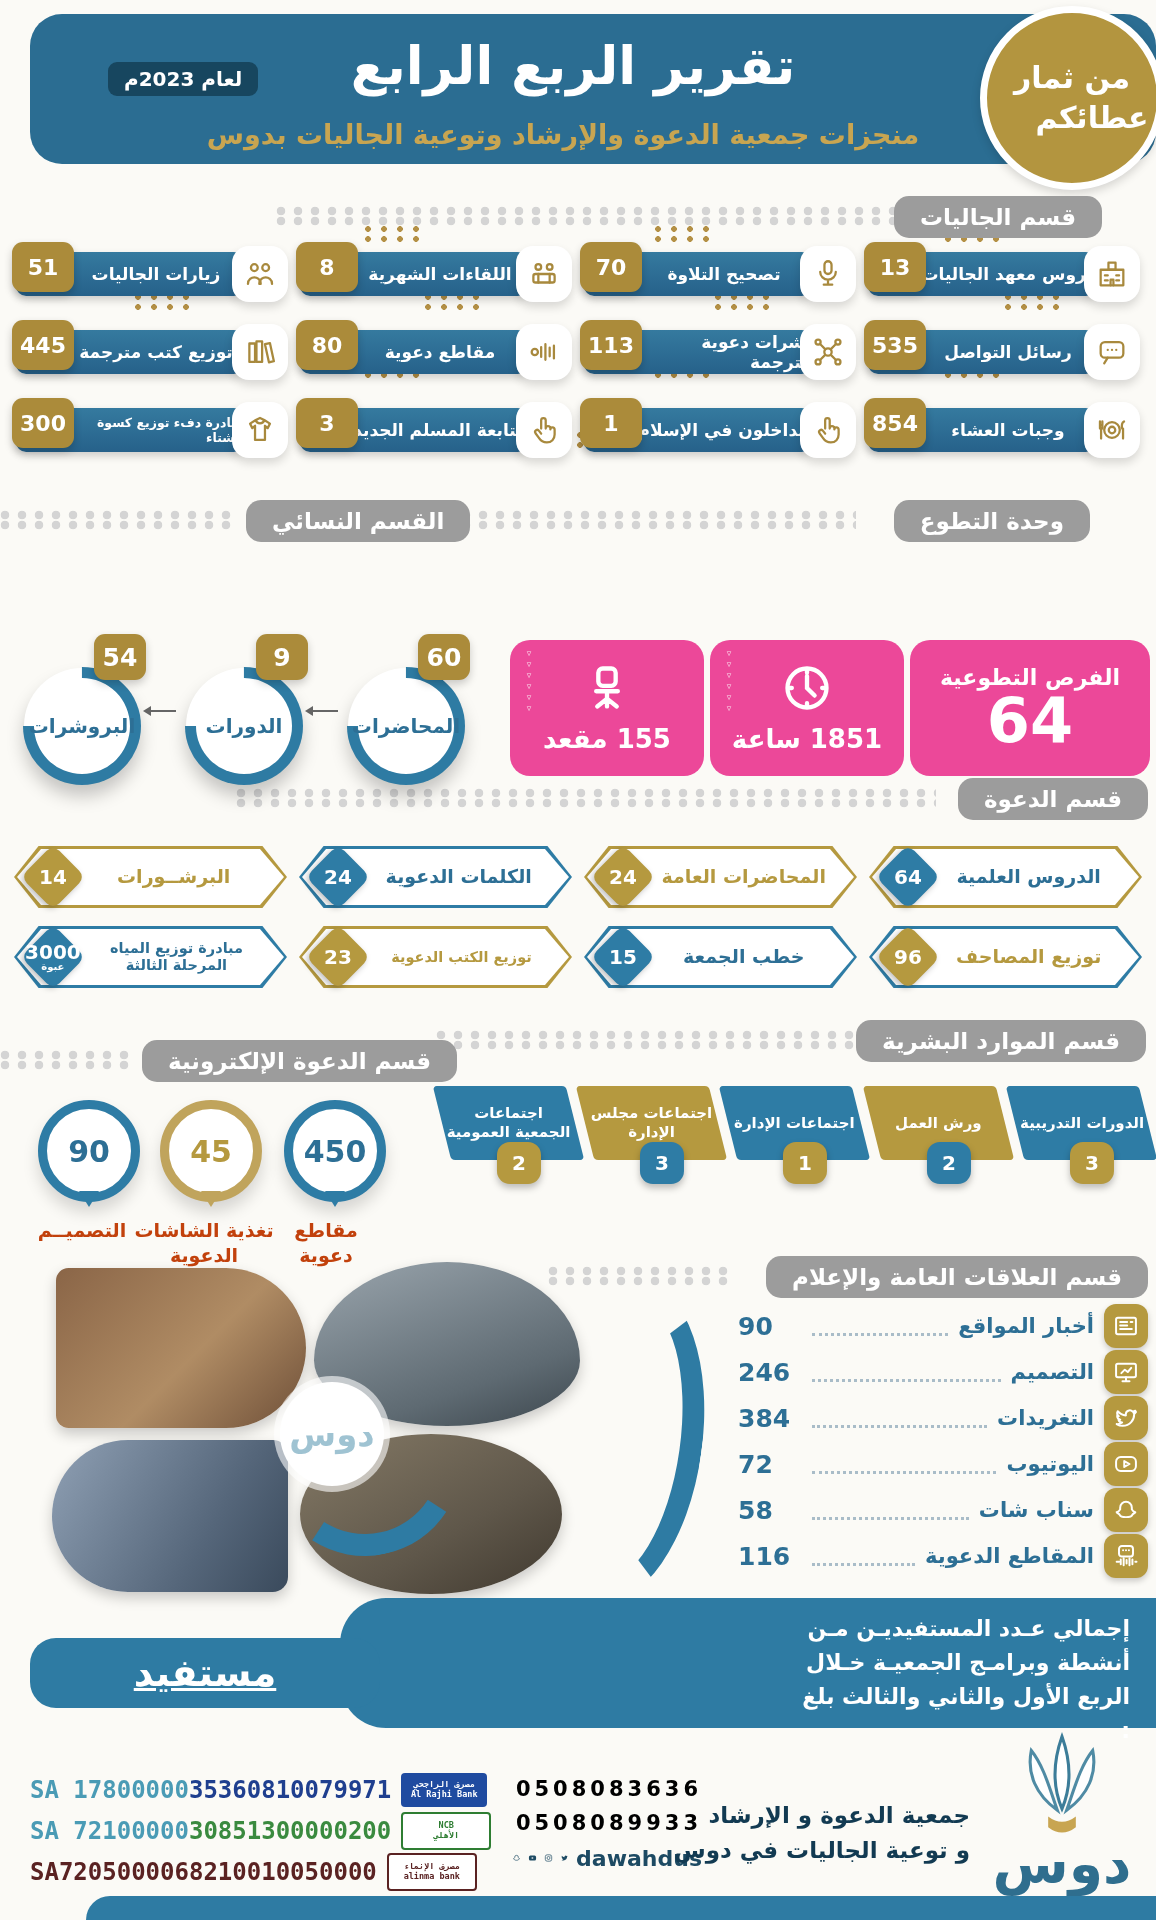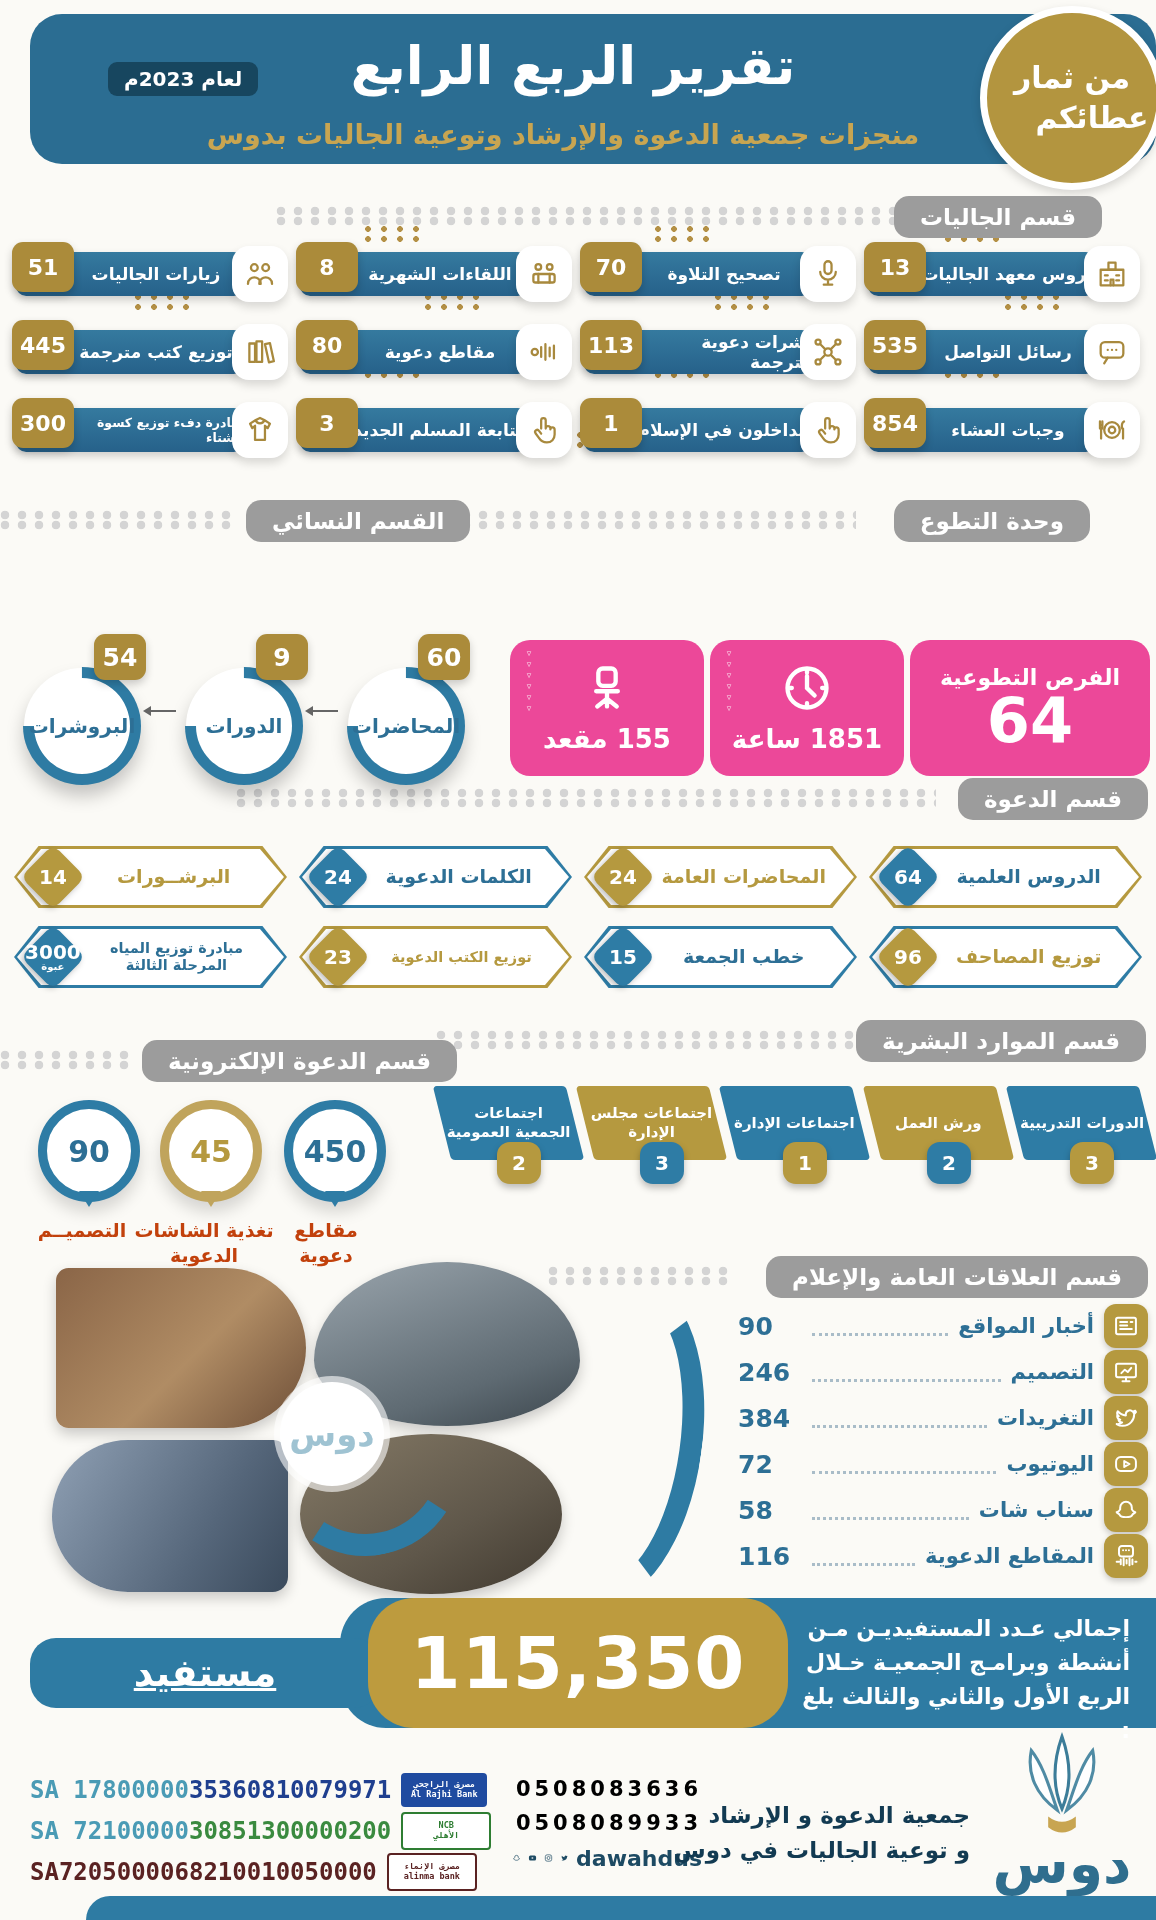--- a/index.html
+++ b/index.html
@@ -570,23 +570,20 @@
     <div class="arc a2"></div>
     <div class="ccenter">دوس</div>
   </div>
 
   <div class="band-blue"></div>
   <div class="band-text">
     <div>إجمالي عـدد المستفيديـن مـن</div>
     <div>أنشطة وبرامـج الجمعيـة خـلال</div>
     <div>الربع الأول والثاني والثالث بلغ :</div>
   </div>
-  <div class="band-gold">
-    <div>115,350</div>
-  </div>
   <div class="band-unit">مستفيد</div>
 
   <div class="accounts">
     <div class="acc">
       <span class="iban teal">SA 17800000</span>
       <span class="iban navy">35360810079971</span>
       <span class="chip chip-rajhi">
         <span>مصرف الراجحي</span>
           <span>Al Rajhi Bank</span>
       </span>

